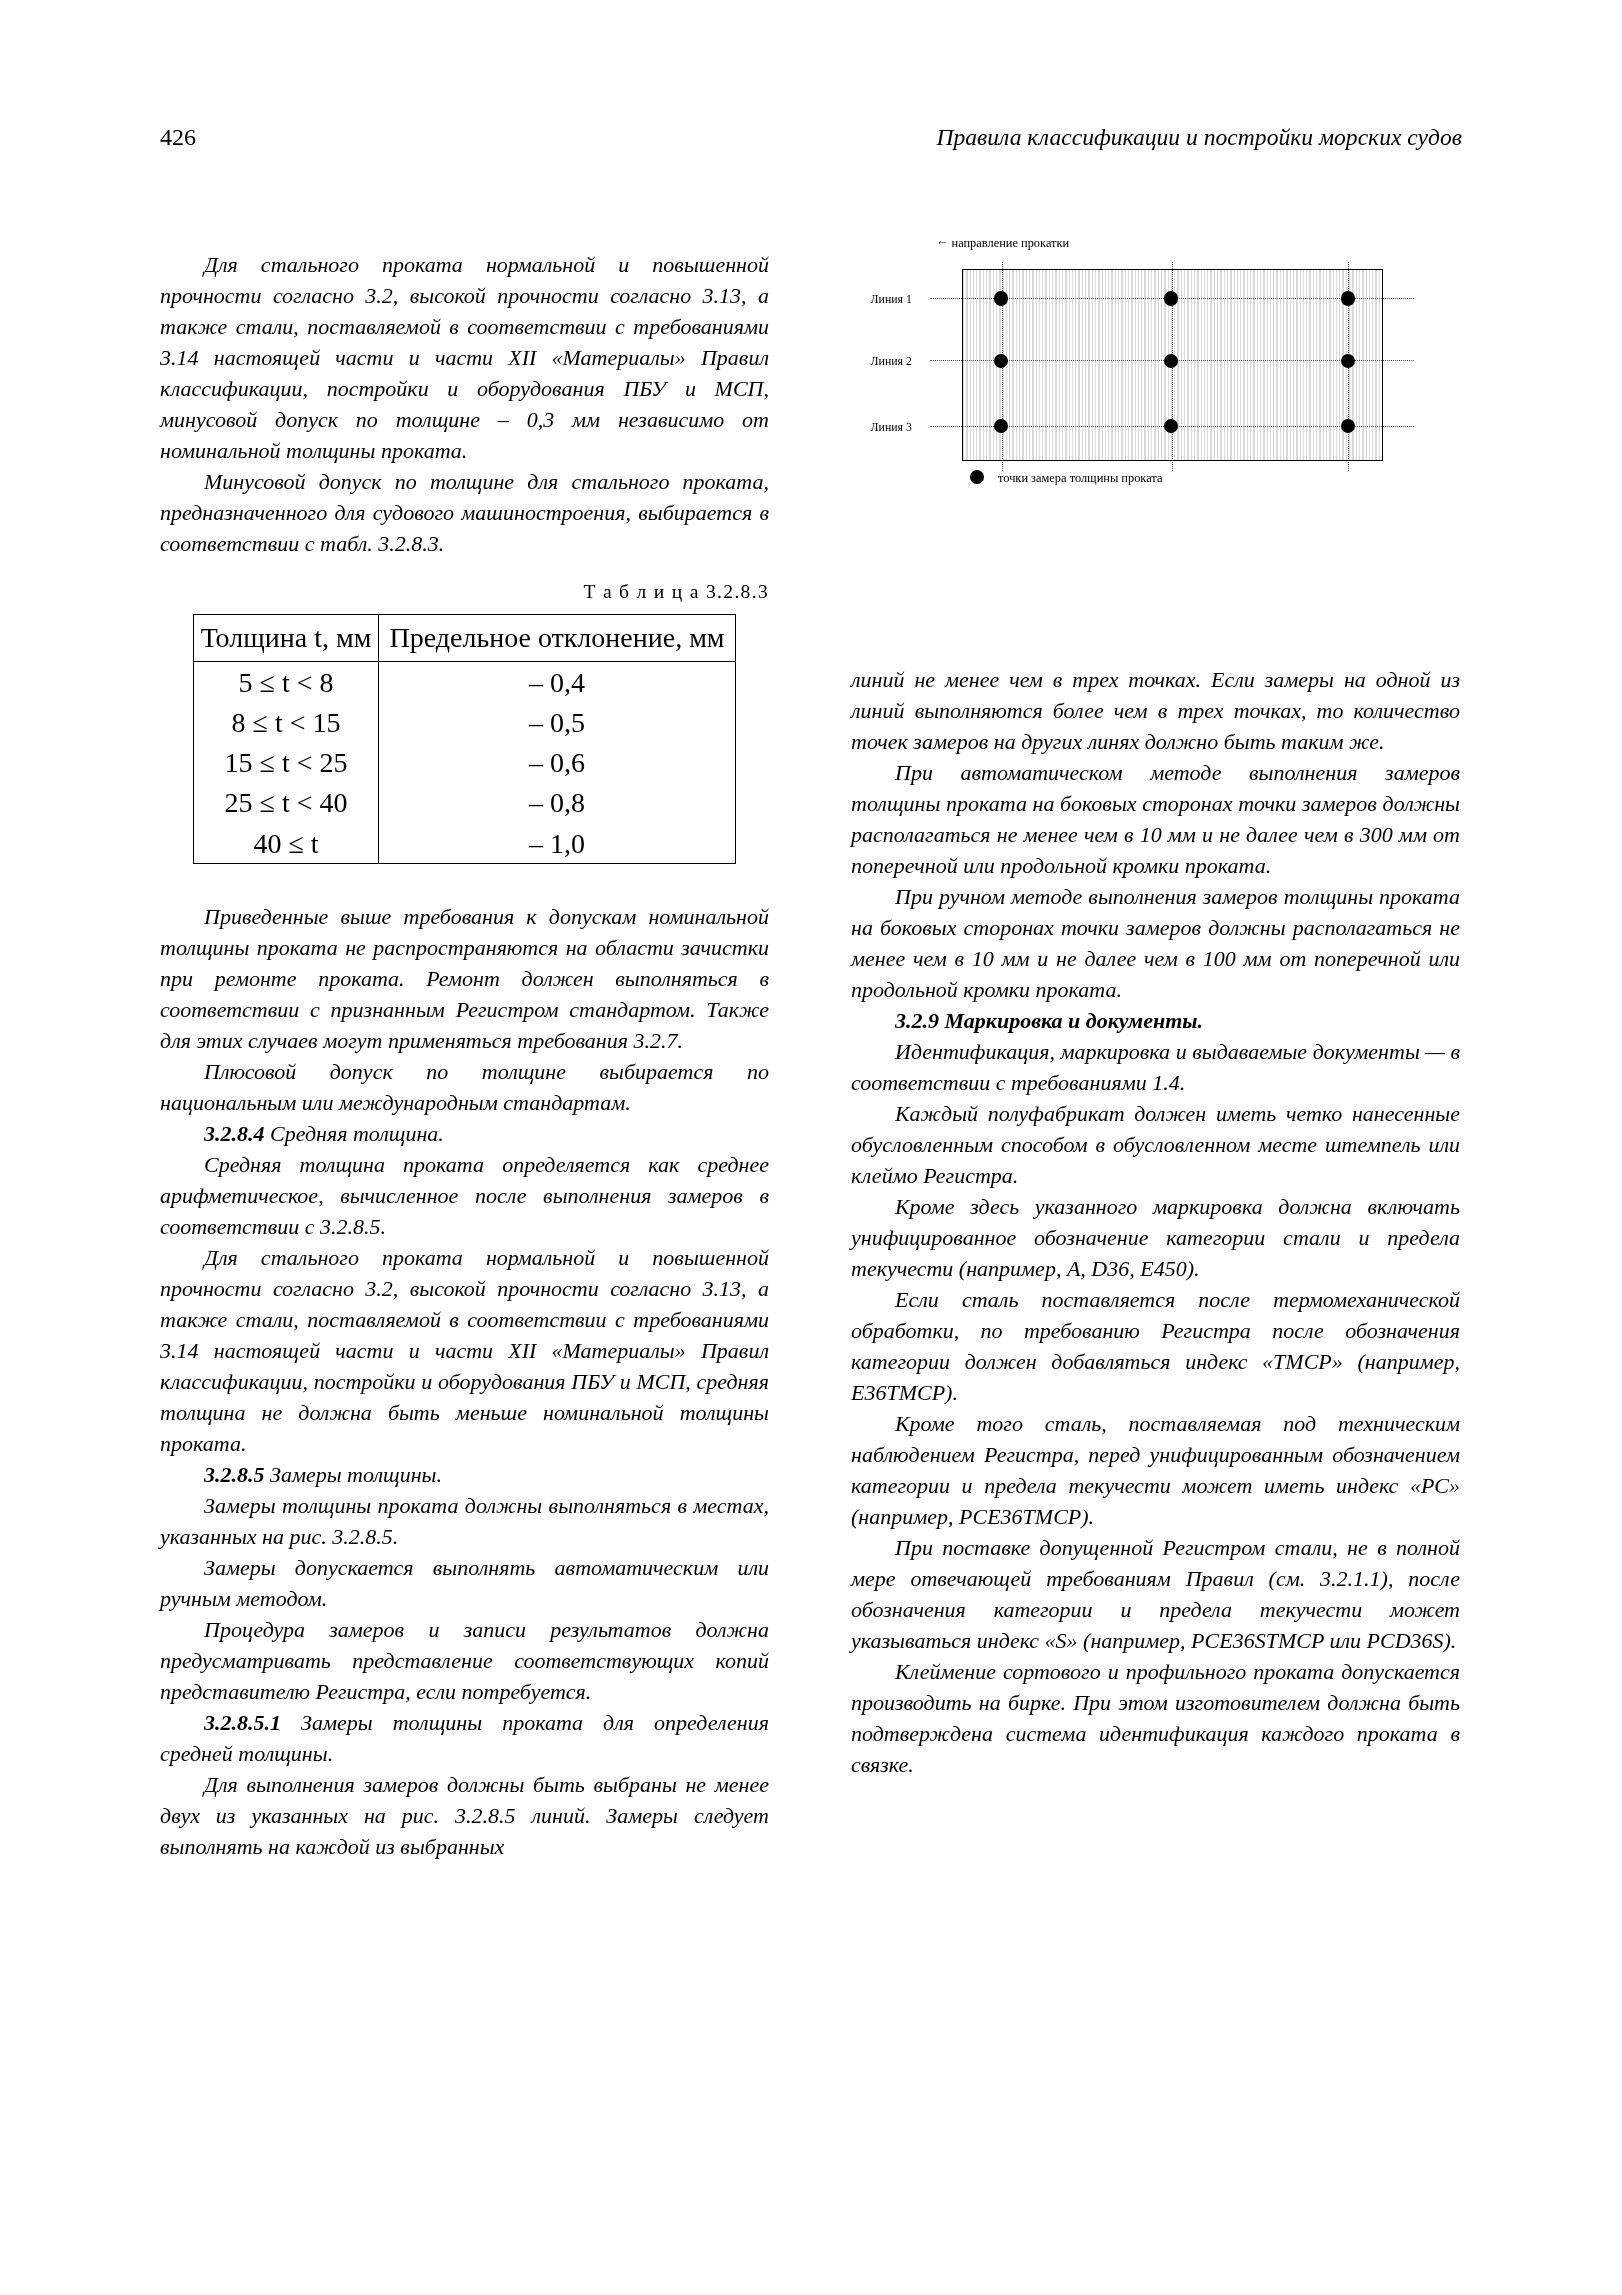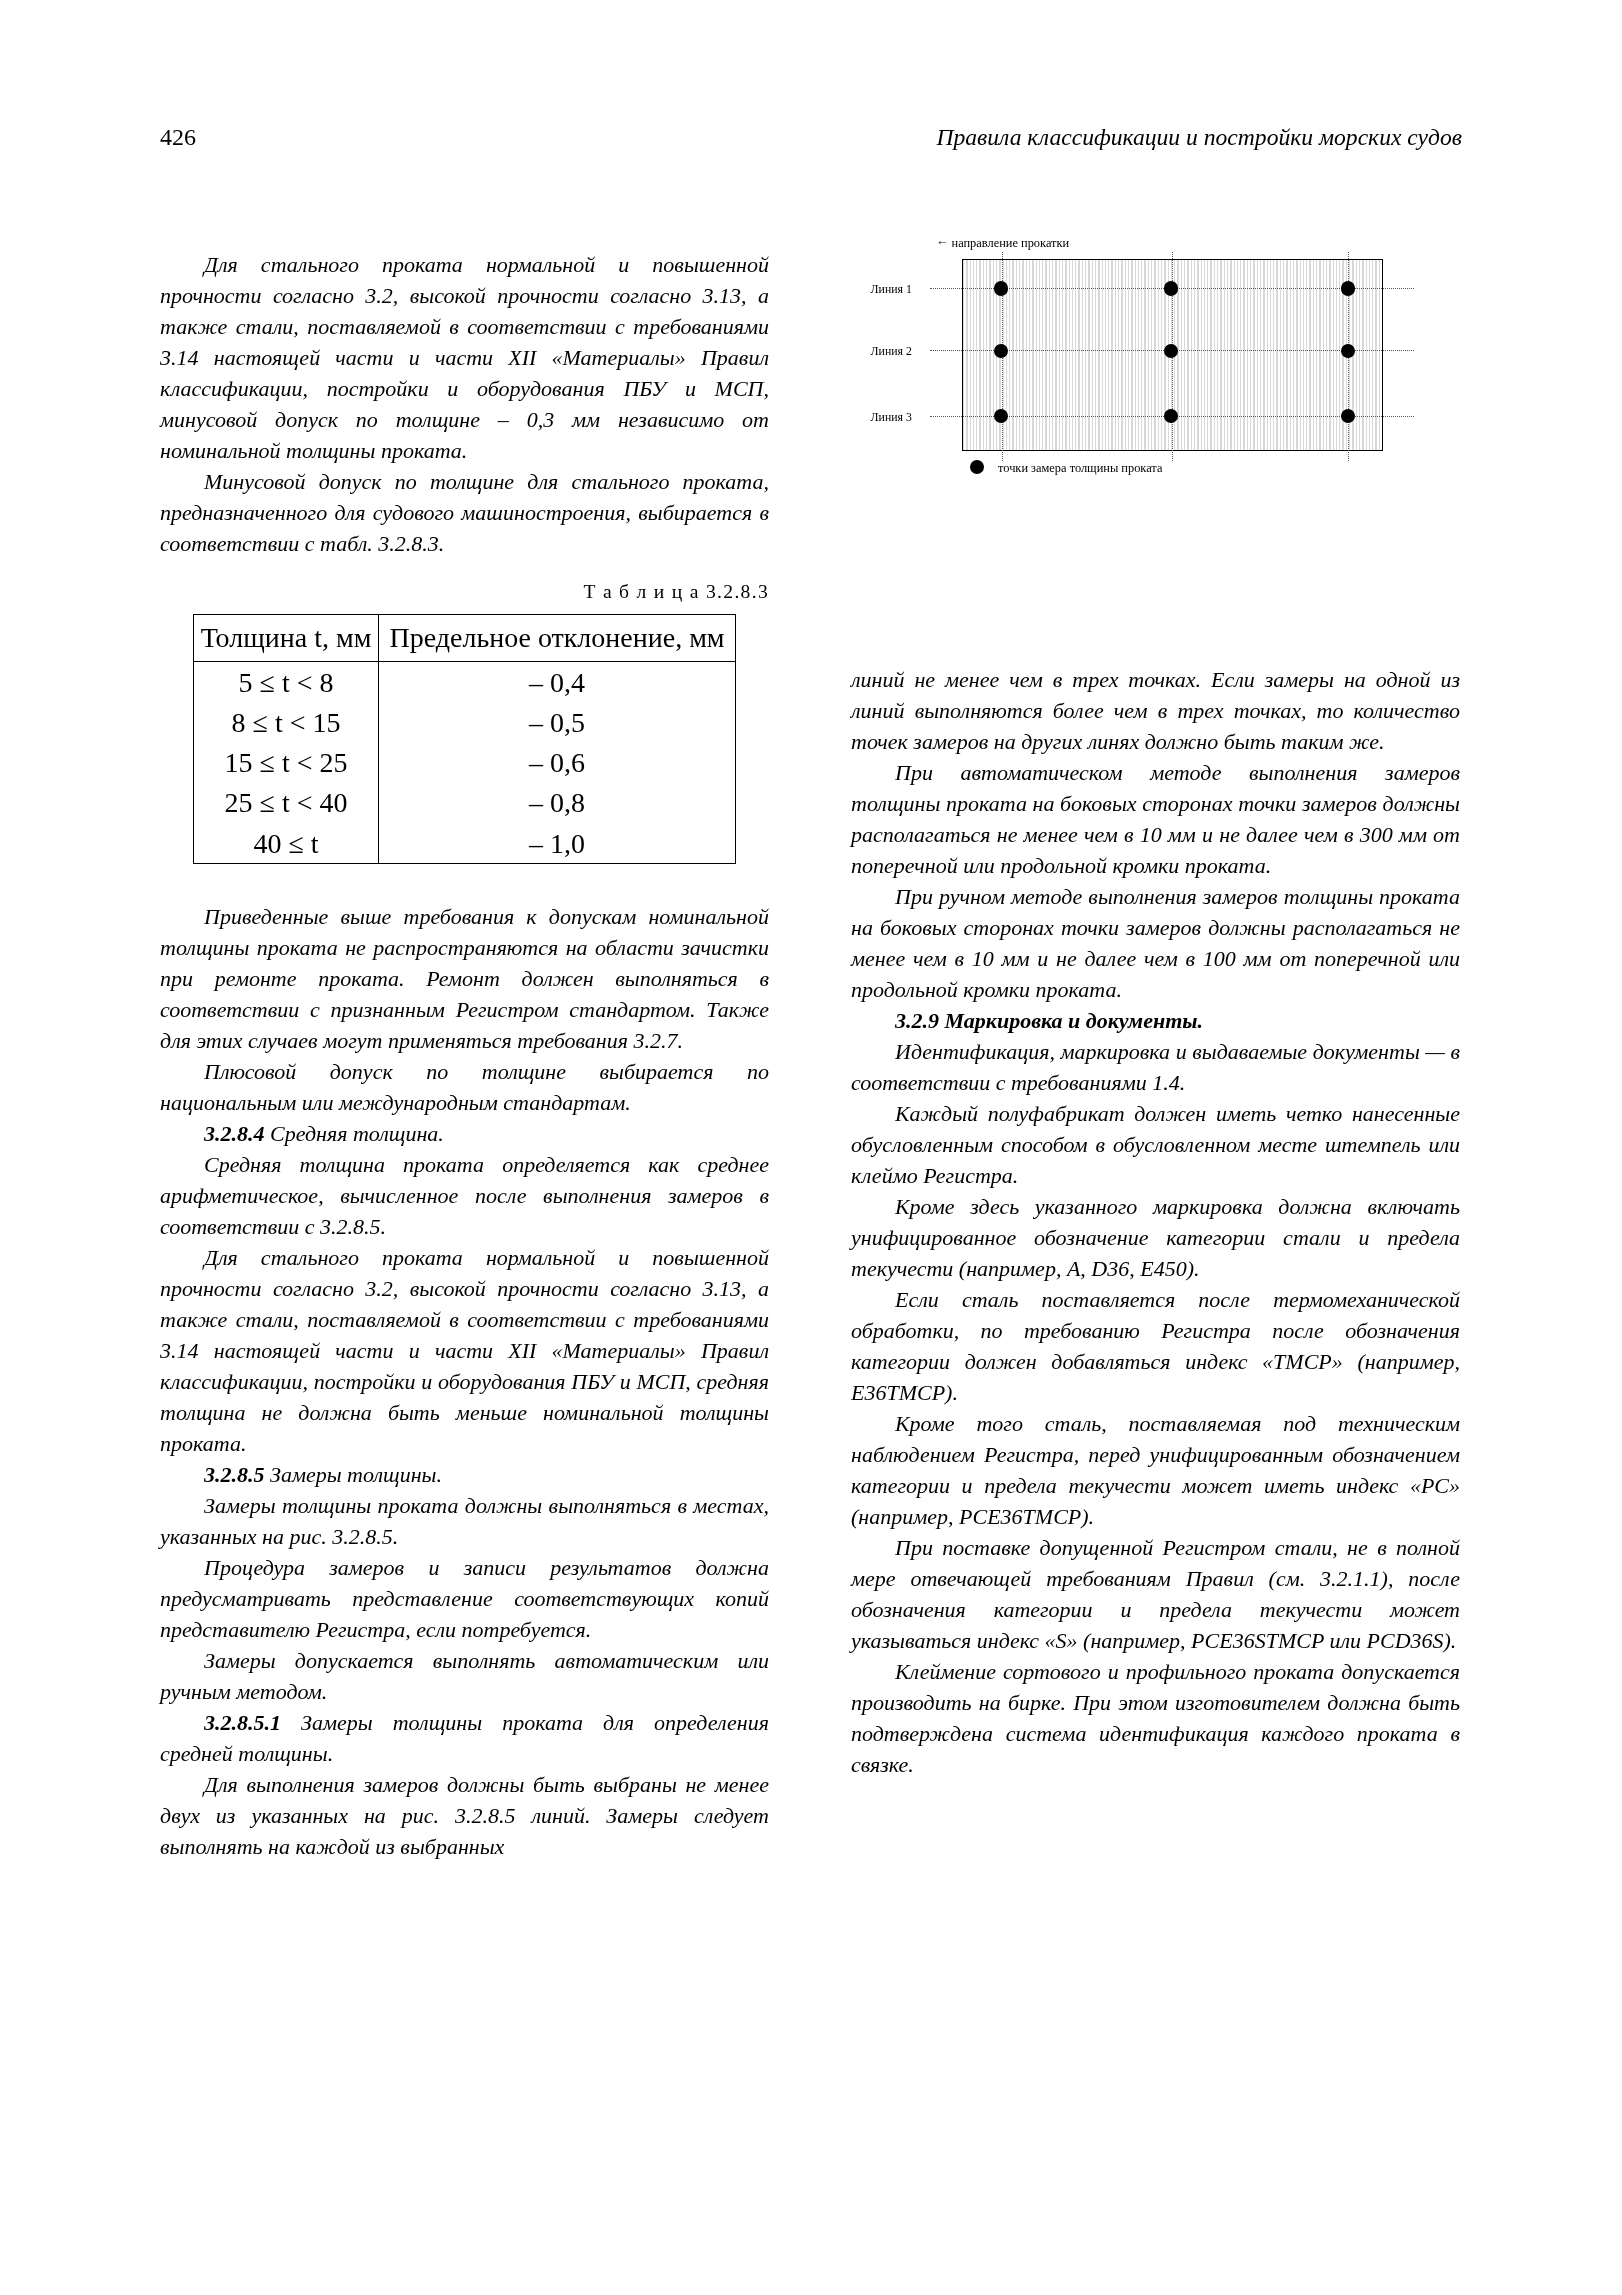--- a/index.html
+++ b/index.html
@@ -87,21 +87,21 @@
   
   .figure {
     position: absolute;
     left: 851px;
     top: 236px;
     width: 609px;
   }
   .fig-arrowline {
     font-size: 12.4px;
     margin-left: 85px;
-    margin-bottom: 1px;
+    margin-bottom: 11px;
     white-space: nowrap;
   }
   .fig-box-wrap {
     position: relative;
     height: 216px;
   }
   .fig-rect {
     position: absolute;
     left: 111px;
     top: 6.5px;
@@ -218,22 +218,22 @@
     <p class="para">
       <b class="num">3.2.8.4</b><span> Средняя толщина.</span>
     </p>
     <p class="para">Средняя толщина проката определяется    как среднее арифметическое, вычисленное после выполнения замеров в соответствии с 3.2.8.5.</p>
     <p class="para">Для стального проката нормальной и повышенной прочности согласно 3.2, высокой прочности согласно 3.13, а также стали, поставляемой в соответствии с требованиями 3.14 настоящей части и части XII «Материалы» Правил классификации, постройки и оборудования ПБУ и МСП, средняя толщина не должна быть меньше номинальной толщины проката.</p>
 
     <p class="para">
       <b class="num">3.2.8.5</b><span> Замеры толщины.</span>
     </p>
     <p class="para">Замеры толщины проката должны выполняться в местах, указанных на рис. 3.2.8.5.</p>
+    <p class="para">Замеры допускается выполнять автоматическим или ручным методом.</p>
     <p class="para">Процедура замеров и записи результатов должна предусматривать представление соответствующих копий представителю Регистра, если потребуется.</p>
-    <p class="para">Замеры допускается выполнять автоматическим или ручным методом.</p>
 
     <p class="para">
       <b class="num">3.2.8.5.1</b><span> Замеры толщины проката для определения средней толщины.</span>
     </p>
     <p class="para">Для выполнения замеров должны быть выбраны не менее двух из указанных на рис. 3.2.8.5 линий. Замеры следует выполнять на каждой из выбранных</p>
   </div>
 
   <div class="figure">
     <div class="fig-arrowline">
       <span class="arrow-left">←</span>&nbsp;<span>направление прокатки</span>

